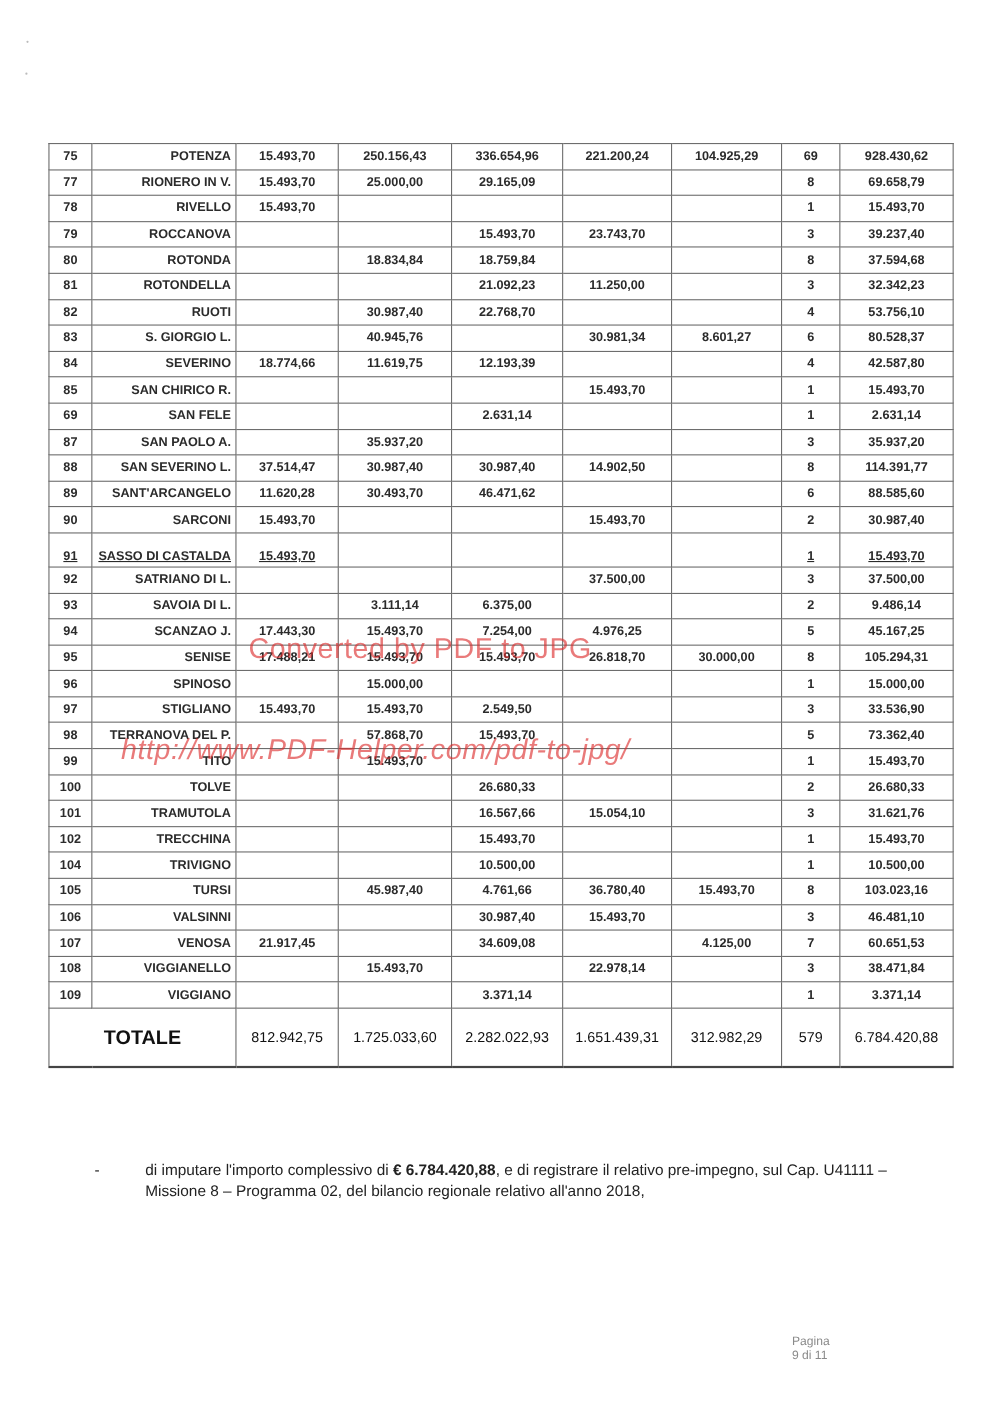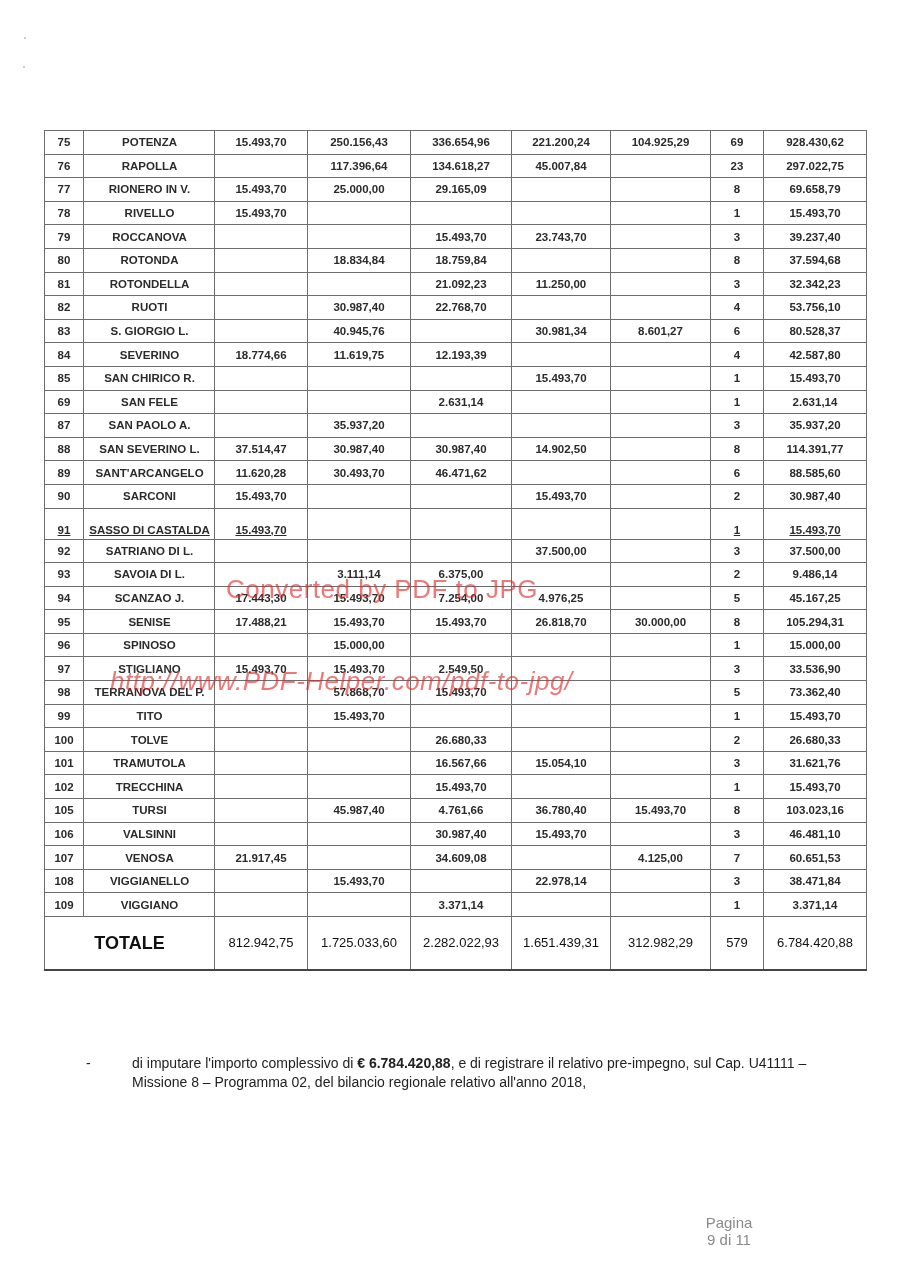--- a/index.html
+++ b/index.html
@@ -2,32 +2,32 @@
 <html><head>
 <meta charset="utf-8">
 <style>
   html, body { margin:0; padding:0; background:#ffffff; }
   body { width:910px; height:1286px; position:relative; overflow:hidden; font-family:"Liberation Sans", sans-serif; color:#222; }
   .page { position:absolute; left:0; top:0; width:758px; height:1286px; background:#fff; }
   .speck { position:absolute; width:2px; height:2px; background:#bbb; border-radius:1px; }
   table.data { position:absolute; left:44px; top:130px; border-collapse:collapse; table-layout:fixed; width:822px; }
   table.data td { border:1px solid #6d6d6d; height:22.6px; padding:0 4px; font-size:11.5px; font-weight:bold; color:#2b2b2b; text-align:center; vertical-align:middle; line-height:12px; white-space:nowrap; overflow:hidden; }
   table.data td.num { text-align:center; }
-  table.data td.name { text-align:center; padding-left:5px; white-space:normal; }
+  table.data td.name { text-align:right; padding-left:5px; white-space:normal; }
   table.data td.idx { text-align:center; }
   table.data tr.tall td { height:27px; vertical-align:bottom; padding-bottom:3px;text-decoration:underline; }
   table.data tr.total td { height:52px; font-size:13px; font-weight:normal; color:#111; border-top:1px solid #555; border-bottom:2px solid #444; }
   table.data tr.total td.tlabel { font-weight:bold; font-size:18px; }
   .col-idx { width:39px; } .col-name { width:131px; } .col-a { width:93px; } .col-b { width:103px; }
   .col-c { width:101px; } .col-d { width:99px; } .col-e { width:100px; } .col-n { width:53px; } .col-t { width:103px; }
   .note { position:absolute; left:86px; top:1054px; width:760px; font-size:14px; line-height:19px; color:#222; }
   .note .dash { position:absolute; left:0; top:0; }
   .note .text { position:absolute; left:46px; top:0; width:720px; }
   .note b { font-weight:bold; }
-  .footer { position:absolute; left:700px; top:1214px; font-size:15px; color:#8a8a8a;text-align:center; }
+  .footer { position:absolute; left:720px; top:1214px; font-size:11px; color:#8a8a8a; }
   .wm { position:absolute; color:rgba(220,40,40,0.62); font-size:26px; font-family:"Liberation Sans", sans-serif; letter-spacing:0.5px; pointer-events:none; white-space:nowrap; }
   .wm1 { left:226px; top:574px; }
   .wm2 { left:110px; top:666px;font-style:italic; }
 </style>
 </head>
 <body>
 
 <div class="page">
   <div class="speck" style="left:24px;top:37px;"></div>
   <div class="speck" style="left:23px;top:66px;"></div>
@@ -50,31 +50,20 @@
           <td class="name">POTENZA</td>
           <td class="num">15.493,70</td>
           <td class="num">250.156,43</td>
           <td class="num">336.654,96</td>
           <td class="num">221.200,24</td>
           <td class="num">104.925,29</td>
           <td class="num">69</td>
           <td class="num">928.430,62</td>
         </tr>
         <tr>
-          <td class="idx">76</td>
-          <td class="name">RAPOLLA</td>
-          <td class="num"></td>
-          <td class="num">117.396,64</td>
-          <td class="num">134.618,27</td>
-          <td class="num">45.007,84</td>
-          <td class="num"></td>
-          <td class="num">23</td>
-          <td class="num">297.022,75</td>
-        </tr>
-        <tr>
           <td class="idx">77</td>
           <td class="name">RIONERO IN V.</td>
           <td class="num">15.493,70</td>
           <td class="num">25.000,00</td>
           <td class="num">29.165,09</td>
           <td class="num"></td>
           <td class="num"></td>
           <td class="num">8</td>
           <td class="num">69.658,79</td>
         </tr>
@@ -345,20 +334,31 @@
         <tr>
           <td class="idx">102</td>
           <td class="name">TRECCHINA</td>
           <td class="num"></td>
           <td class="num"></td>
           <td class="num">15.493,70</td>
           <td class="num"></td>
           <td class="num"></td>
           <td class="num">1</td>
           <td class="num">15.493,70</td>
+        </tr>
+        <tr>
+          <td class="idx">104</td>
+          <td class="name">TRIVIGNO</td>
+          <td class="num"></td>
+          <td class="num"></td>
+          <td class="num">10.500,00</td>
+          <td class="num"></td>
+          <td class="num"></td>
+          <td class="num">1</td>
+          <td class="num">10.500,00</td>
         </tr>
         <tr>
           <td class="idx">105</td>
           <td class="name">TURSI</td>
           <td class="num"></td>
           <td class="num">45.987,40</td>
           <td class="num">4.761,66</td>
           <td class="num">36.780,40</td>
           <td class="num">15.493,70</td>
           <td class="num">8</td>

